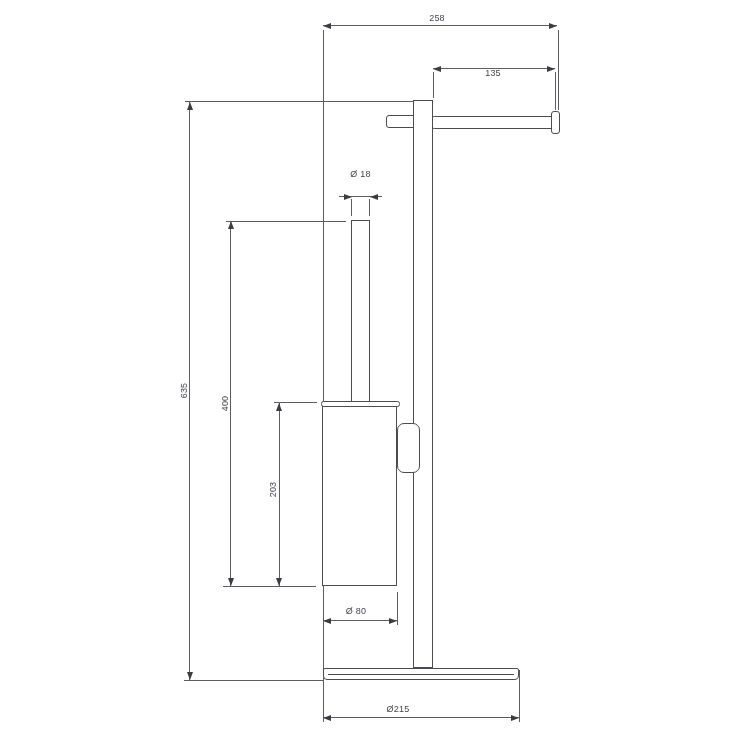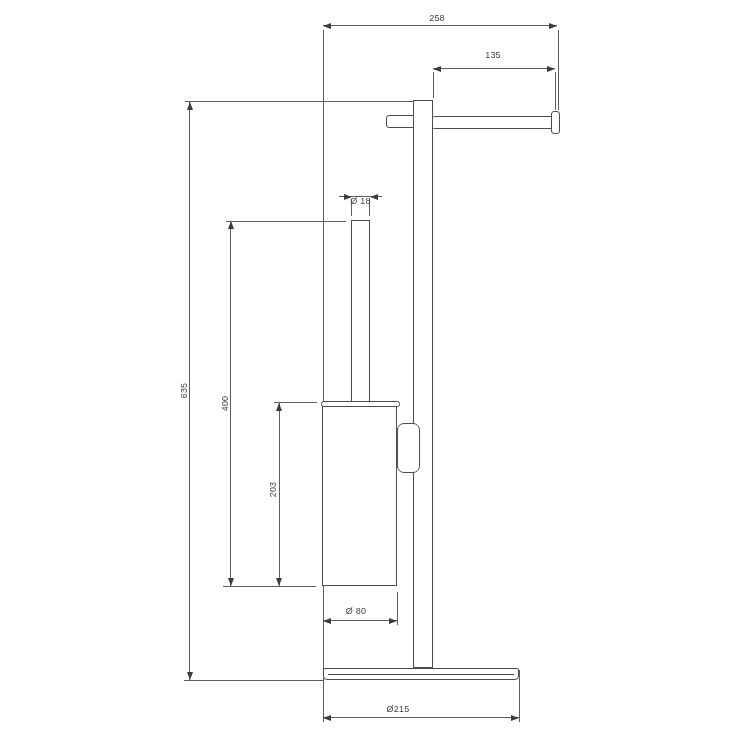--- a/index.html
+++ b/index.html
@@ -72,21 +72,21 @@
   <div class="edge" style="left:413px; top:100px; width:19.5px; height:568px"></div>
   <div class="edge" style="left:550.5px; top:110.5px; width:9.5px; height:23.5px; border-radius:3px"></div>
   <div class="edge" style="left:351px; top:220px; width:19px; height:183px"></div>
   <div class="edge" style="left:320.5px; top:401px; width:79.5px; height:6px; border-radius:2.5px"></div>
   <div class="edge" style="left:322px; top:406px; width:75px; height:179.5px"></div>
   <div class="edge" style="left:396.5px; top:423px; width:23.5px; height:50px; border-radius:7px"></div>
   <div class="edge" style="left:322.5px; top:668px; width:196.5px; height:12px; border-radius:2px 2px 4px 4px"></div>
   <div class="thin" style="position:absolute; left:328px; top:673.5px; width:186px; height:1px"></div>
 
   <div class="lbl" style="left:417px; top:13px; width:40px">258</div>
-  <div class="lbl" style="left:473px; top:50px; width:40px">135</div>
-  <div class="lbl" style="left:339px; top:196px; width:43px">Ø 18</div>
+  <div class="lbl" style="left:473px; top:68px; width:40px">135</div>
+  <div class="lbl" style="left:339px; top:169px; width:43px">Ø 18</div>
   <div class="lbl rot" style="left:163.5px; top:385px; width:40px">635</div>
   <div class="lbl rot" style="left:204.5px; top:398px; width:40px">400</div>
   <div class="lbl rot" style="left:252.5px; top:484px; width:40px">203</div>
   <div class="lbl" style="left:330px; top:606px; width:52px">Ø 80</div>
   <div class="lbl" style="left:368px; top:704px; width:60px">Ø215</div>
 
 </div>
 
 </body></html>

